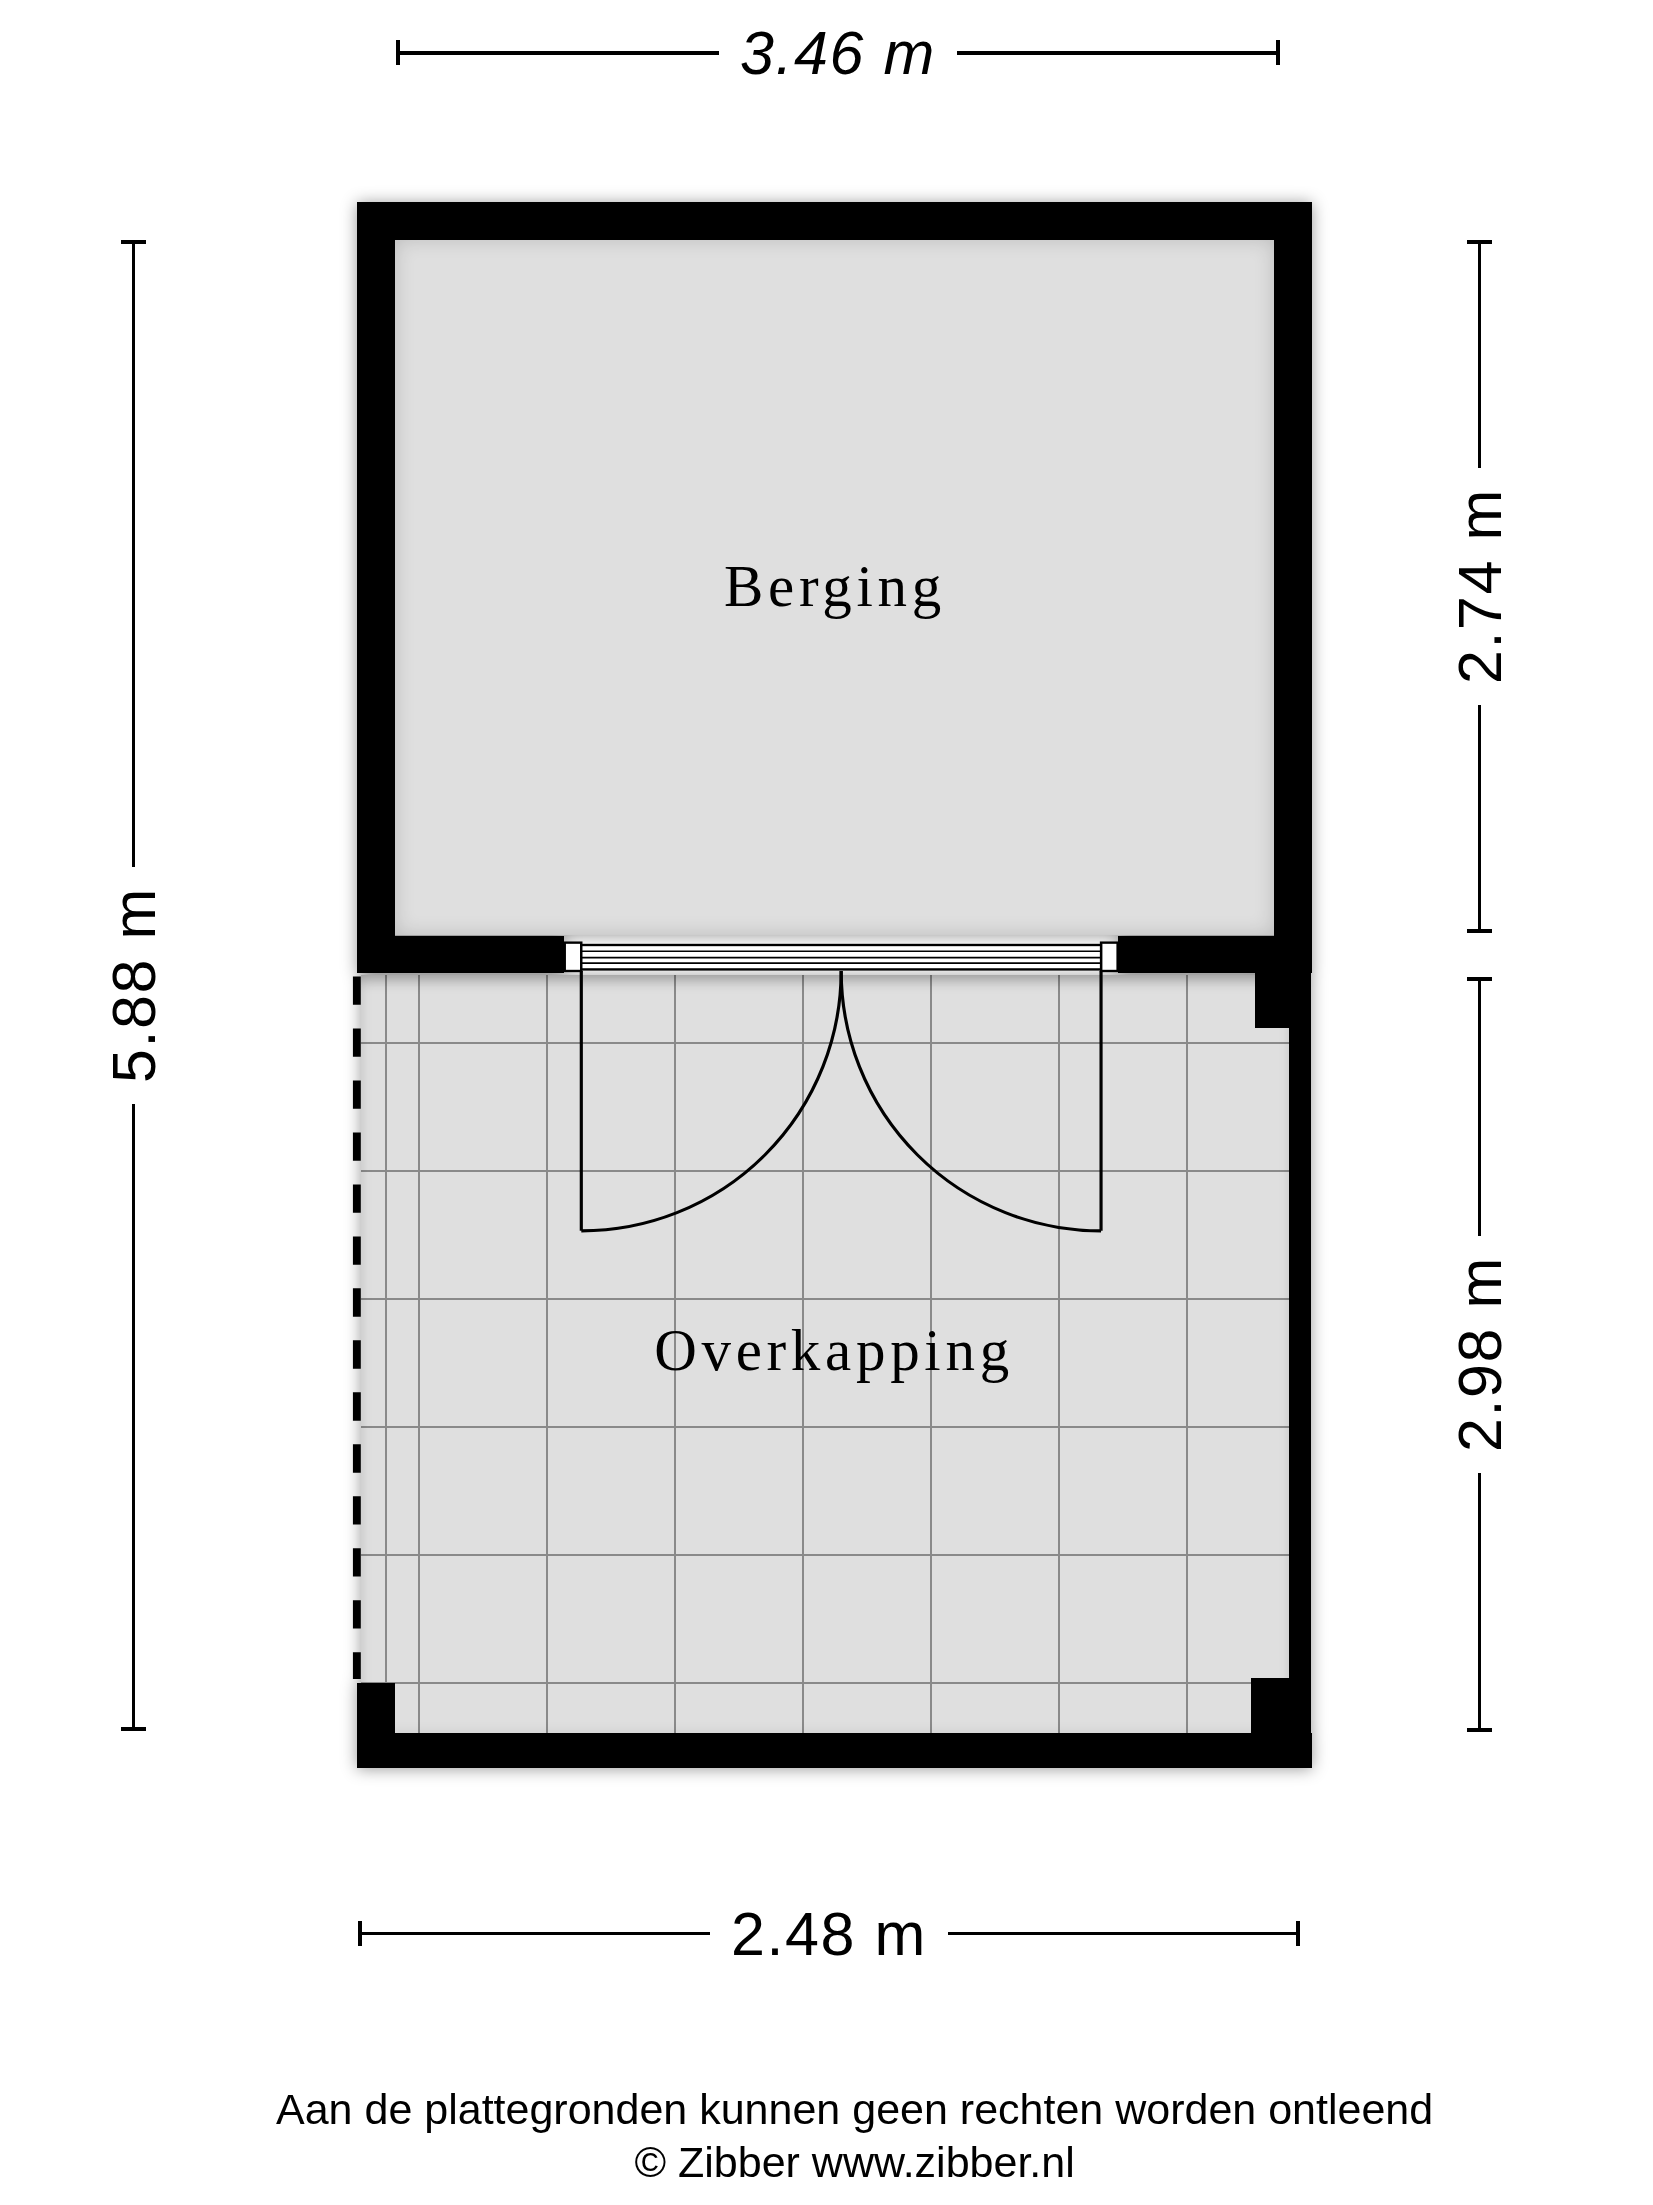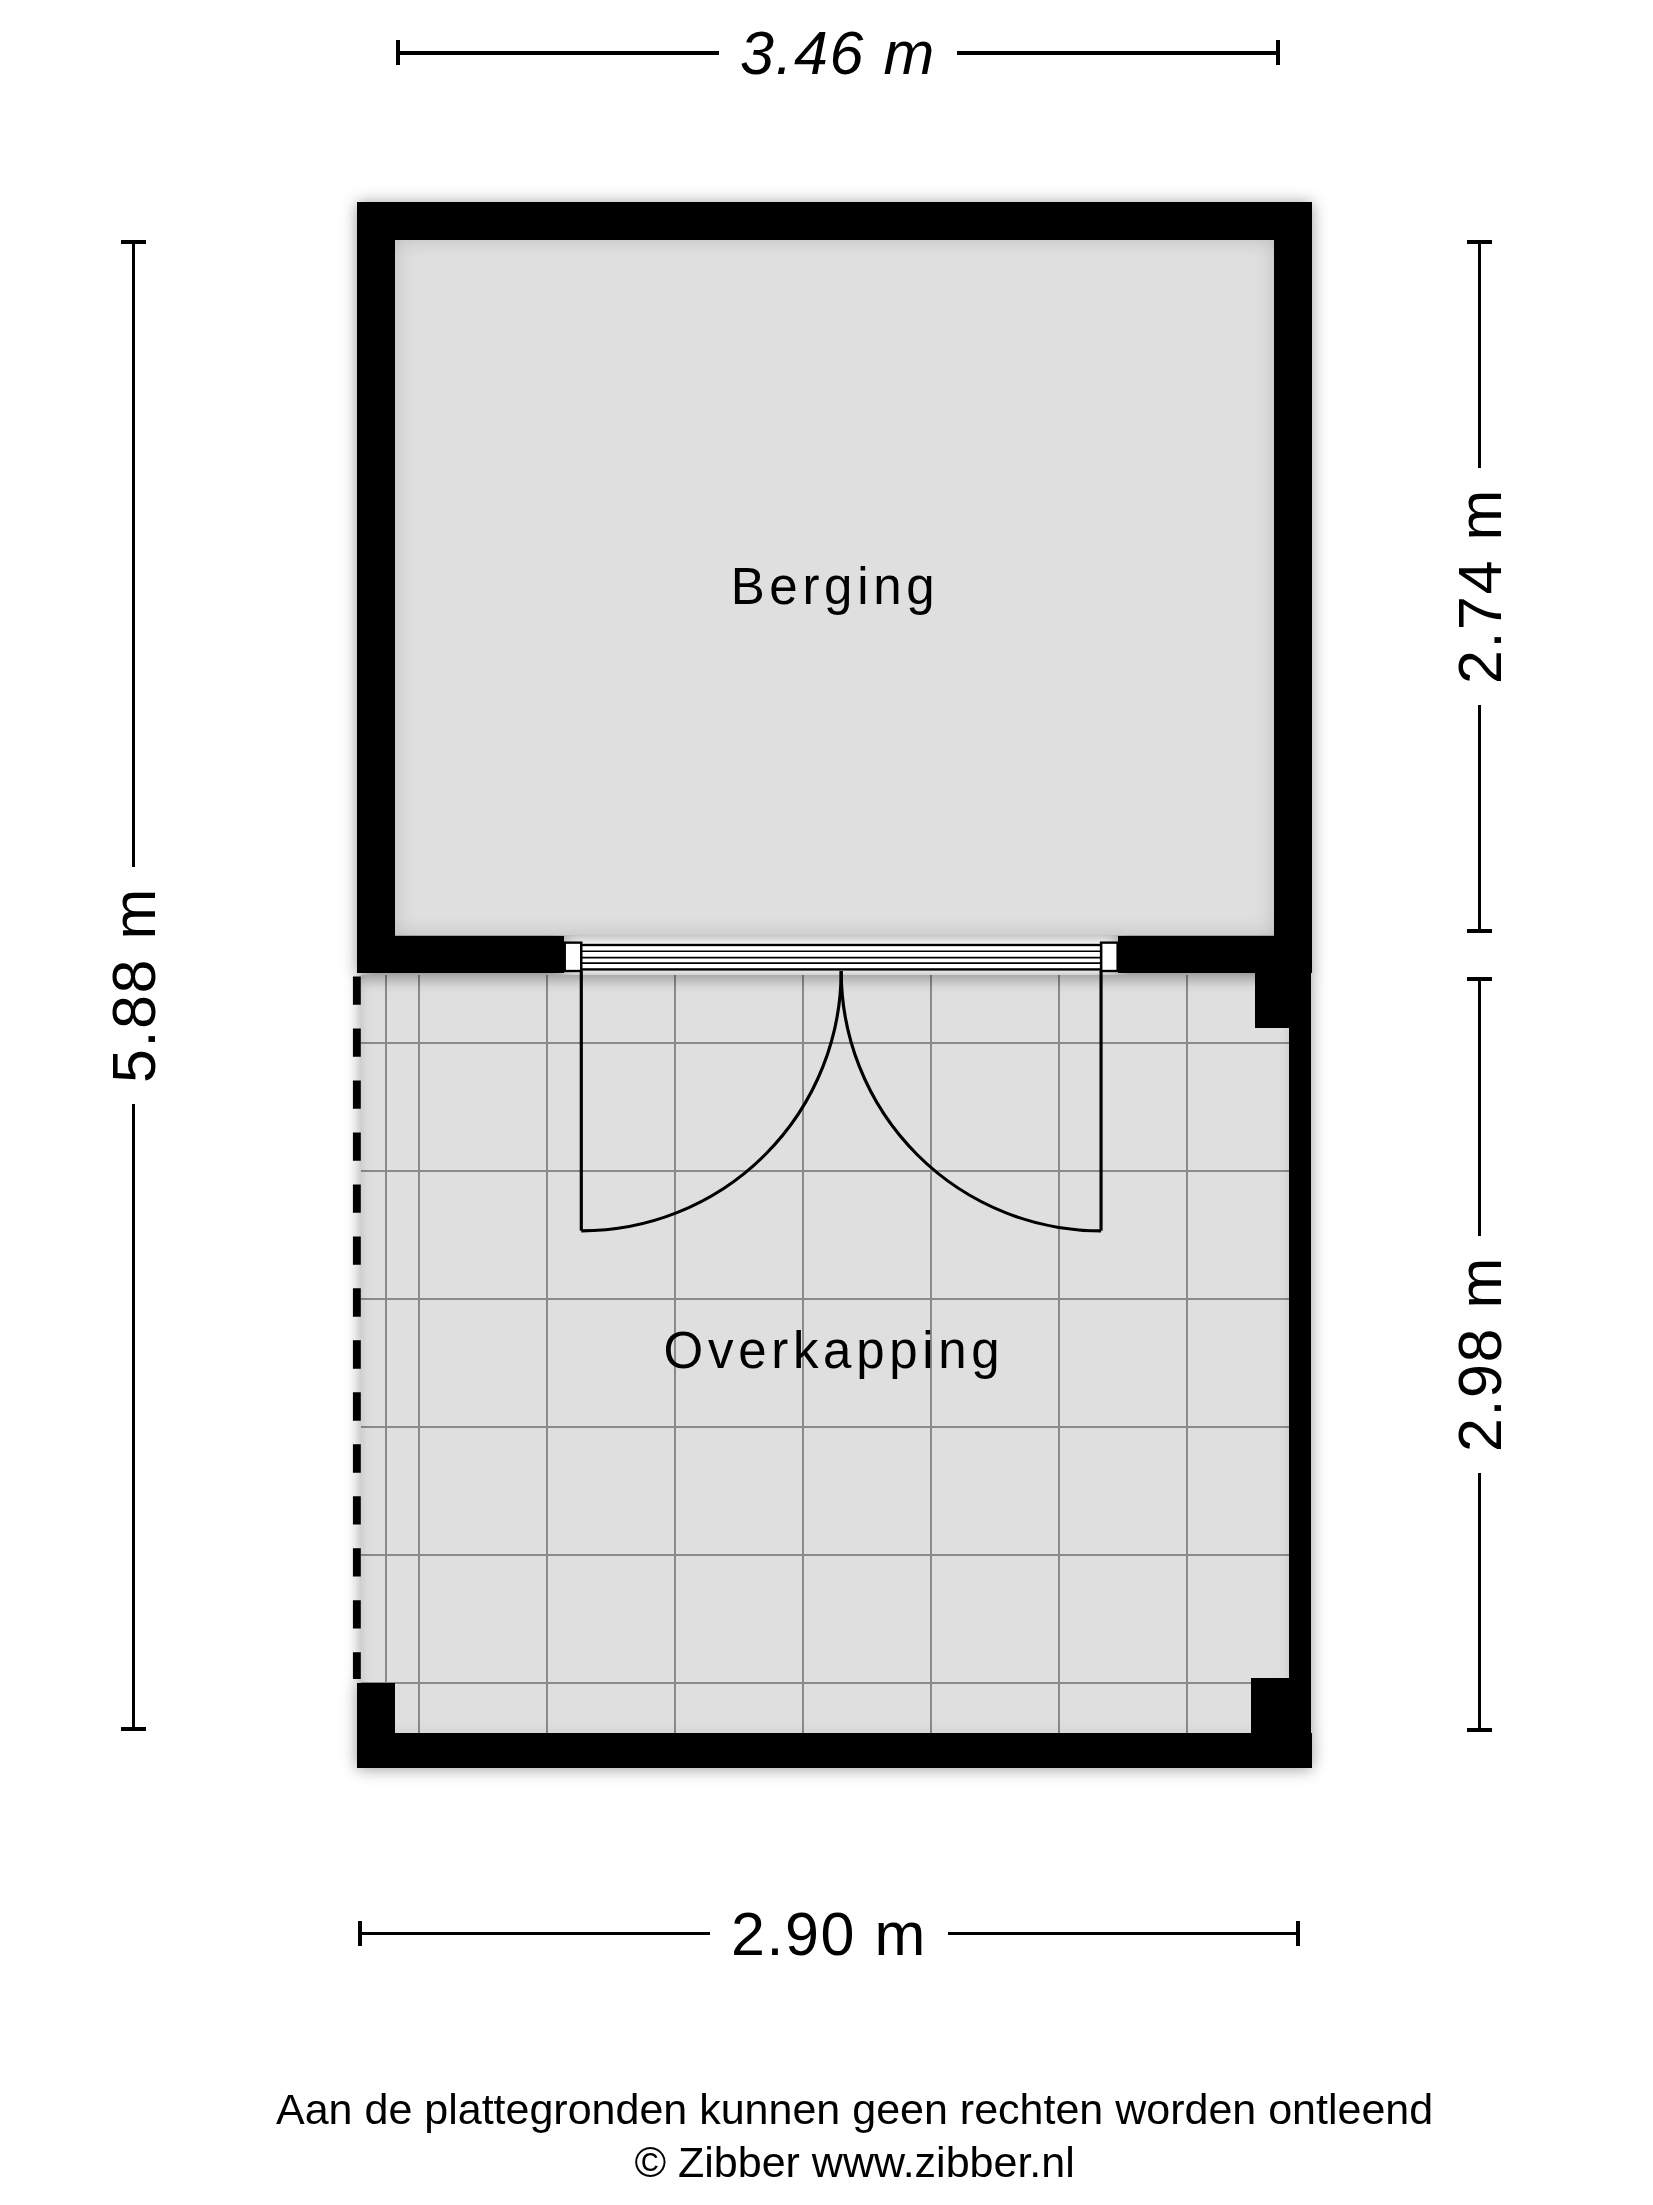--- a/index.html
+++ b/index.html
@@ -39,21 +39,21 @@
   .wall-mid-right{left:1118px;top:936px;width:193px;height:37px;}
   .wall-right-overkapping{left:1289px;top:973px;width:22px;height:760px;}
   .pilaster-right-upper{left:1255px;top:973px;width:34px;height:55px;}
   .pilaster-right-lower{left:1251px;top:1678px;width:39px;height:55px;}
   .wall-bottom{left:357px;top:1733px;width:955px;height:35px;}
   .pilaster-left-lower{left:357px;top:1683px;width:38px;height:50px;}
 
   .overlay{position:absolute;left:0;top:0;width:1654px;height:2205px;}
 
   .room-label{position:absolute;display:flex;align-items:center;justify-content:center;
-    font-size:51px;letter-spacing:4.7px;white-space:nowrap;}
+    font-size:59px;letter-spacing:4.7px;white-space:nowrap;font-family:Liberation Serif, serif;}
   .berging-label{left:441px;top:547px;width:788px;height:79px;}
   .overkapping-label{left:440px;top:1311px;width:788px;height:79px;}
 
   
   .dim-h{position:absolute;display:flex;align-items:center;height:71px;}
   .dim-h .seg{flex:1;height:3.9px;background:var(--wall);}
   .dim-h .tick{width:3.9px;height:25px;background:var(--wall);}
   .dim-h .dim-label{padding:0 20.5px;font-size:61px;letter-spacing:1.6px;white-space:nowrap;}
   .dim-v{position:absolute;display:flex;flex-direction:column;align-items:center;width:71px;}
   .dim-v .seg{flex:1;width:3.9px;background:var(--wall);}
@@ -113,21 +113,21 @@
     <div class="tick"></div>
     <div class="seg"></div>
     <div class="dim-label">3.46 m</div>
     <div class="seg"></div>
     <div class="tick"></div>
   </div>
 
   <div class="dim-h dim-bottom">
     <div class="tick"></div>
     <div class="seg"></div>
-    <div class="dim-label">2.90 m</div>
+    <div class="dim-label">2.48 m</div>
     <div class="seg"></div>
     <div class="tick"></div>
   </div>
 
   <div class="dim-v dim-left">
     <div class="tick"></div>
     <div class="seg"></div>
     <div class="dim-label">5.88 m</div>
     <div class="seg"></div>
     <div class="tick"></div>

